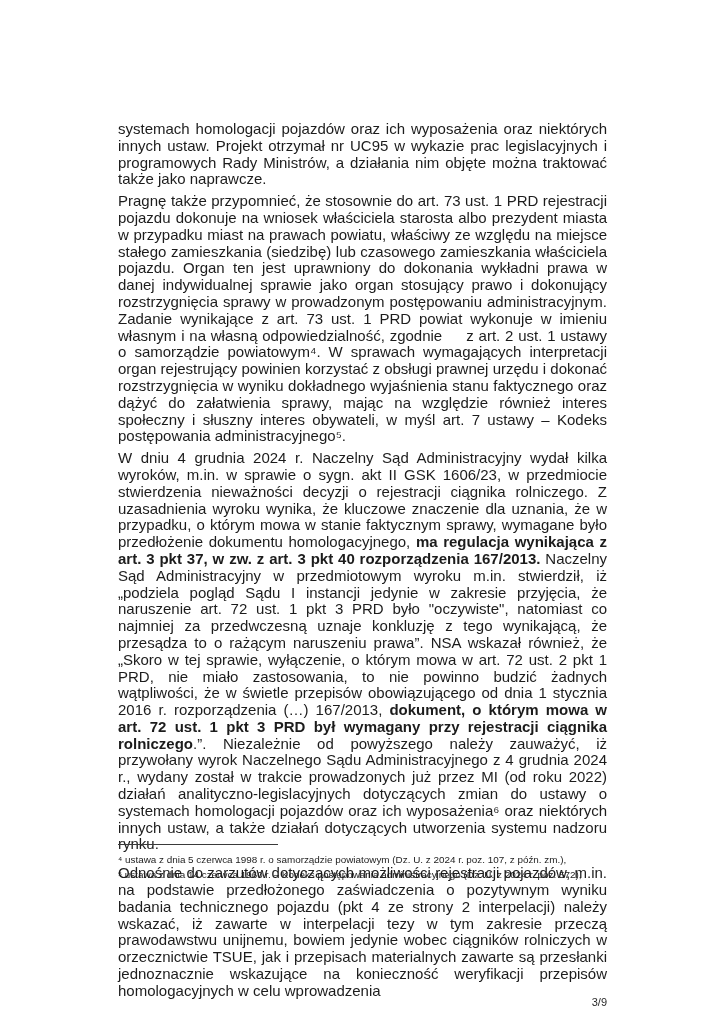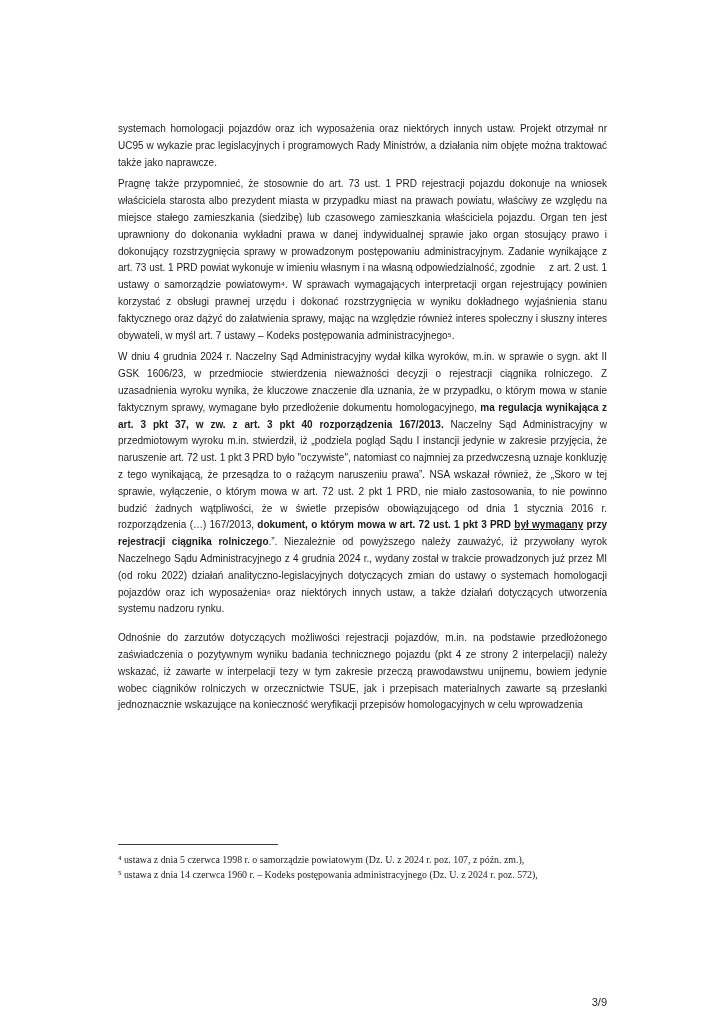--- a/index.html
+++ b/index.html
@@ -17,36 +17,35 @@
     color: #1c1c1c;
   }
   .content {
     position: absolute;
     left: 118px;
     top: 121px;
     width: 489px;
   }
   .para {
     margin: 0 0 5px 0;
-    font-size: 10px;
+    font-size: 15px;
     line-height: 16.8px;
     text-align: justify;
     color: #1c1c1c;
   }
   .para-gap {
     margin-top: 12px;
   }
   .b  { font-weight: bold; }
-  .bu { font-weight: bold; text-decoration: underline; }
+  .bu { font-weight: bold; }
   .footnotes {
     position: absolute;
     left: 118px;
     top: 844px;
     width: 498px;
-    font-family: Liberation Serif, serif;
   }
   .fn-rule {
     width: 160px;
     height: 0;
     border-top: 1.2px solid #3a3a3a;
     margin: 0 0 7px 0;
   }
   .fn {
     margin: 0;
     font-size: 9.9px;

